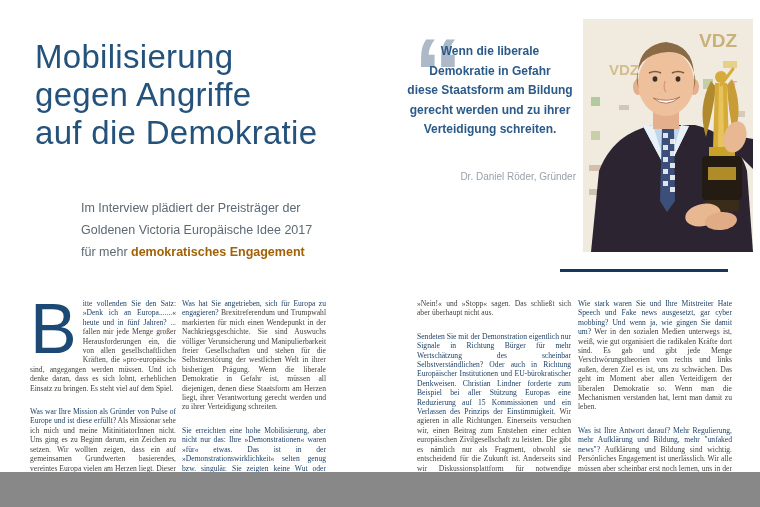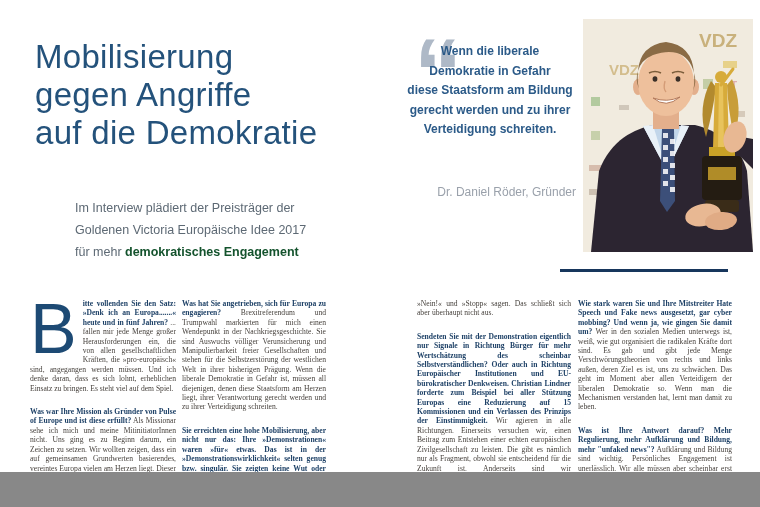--- a/index.html
+++ b/index.html
@@ -8,56 +8,56 @@
     overflow:hidden;font-family:"Liberation Serif",serif;
     box-shadow:0 0 6px rgba(0,0,0,.35);
   }
   
   #title{
     position:absolute;left:35px;top:38px;width:360px;
     font-family:"Liberation Sans",sans-serif;font-weight:400;
     font-size:33px;line-height:38px;color:#24527b;letter-spacing:.3px;
   }
   #subtitle{
-    position:absolute;left:75px;top:197px;width:300px;
+    position:absolute;left:81px;top:197px;width:300px;
     font-family:"Liberation Sans",sans-serif;
     font-size:12.5px;line-height:22px;color:#5d6974;
   }
-  #subtitle b{color:#14532d;font-weight:bold;}
+  #subtitle b{color:#a16207;font-weight:bold;}
   
   #quote-mark{
     position:absolute;left:414px;top:18px;width:70px;height:80px;
     font-family:"Liberation Sans",sans-serif;font-size:96px;line-height:110px;
     color:#aeb9c7;font-weight:bold;
   }
   #quote{
     position:absolute;left:404px;top:42px;width:172px;
     text-align:center;font-family:"Liberation Sans",sans-serif;
     font-weight:bold;font-size:12px;line-height:19.5px;color:#2b5a88;
   }
   #attribution{
-    position:absolute;left:404px;top:188px;width:172px;
+    position:absolute;left:404px;top:172px;width:172px;
     text-align:right;font-family:"Liberation Sans",sans-serif;
-    font-size:12px;line-height:9.5px;color:#9aa1ab;
+    font-size:10px;line-height:9.5px;color:#9aa1ab;
   }
   
   #photo{position:absolute;left:583px;top:19px;width:170px;height:233px;}
   #rule{position:absolute;left:560px;top:269px;width:168px;height:3px;background:#17365c;}
   
   .col{
     position:absolute;top:299px;height:208px;overflow:hidden;
     font-size:7.6px;line-height:9.4px;color:#443f3a;
     text-align:justify;hyphens:auto;-webkit-hyphens:auto;
   }
   #col1{left:30px;width:146px;}
   #col2{left:182px;width:144px;}
   #col3{left:417px;width:154px;}
   #col4{left:578px;width:154px;}
   .col p{margin:0 0 14px 0;}
-  .col b{color:#1d4066;font-weight:bold;}
+  .col b{color:#1d4066;font-weight:normal;}
   #dropcap{
     float:left;font-family:"Liberation Sans",sans-serif;
     font-size:70px;line-height:56px;height:60px;
     color:#1d4a74;margin:2px 6px 0 0;font-weight:400;
   }
 </style>
 </head>
 <body>
 
 <div id="page">

